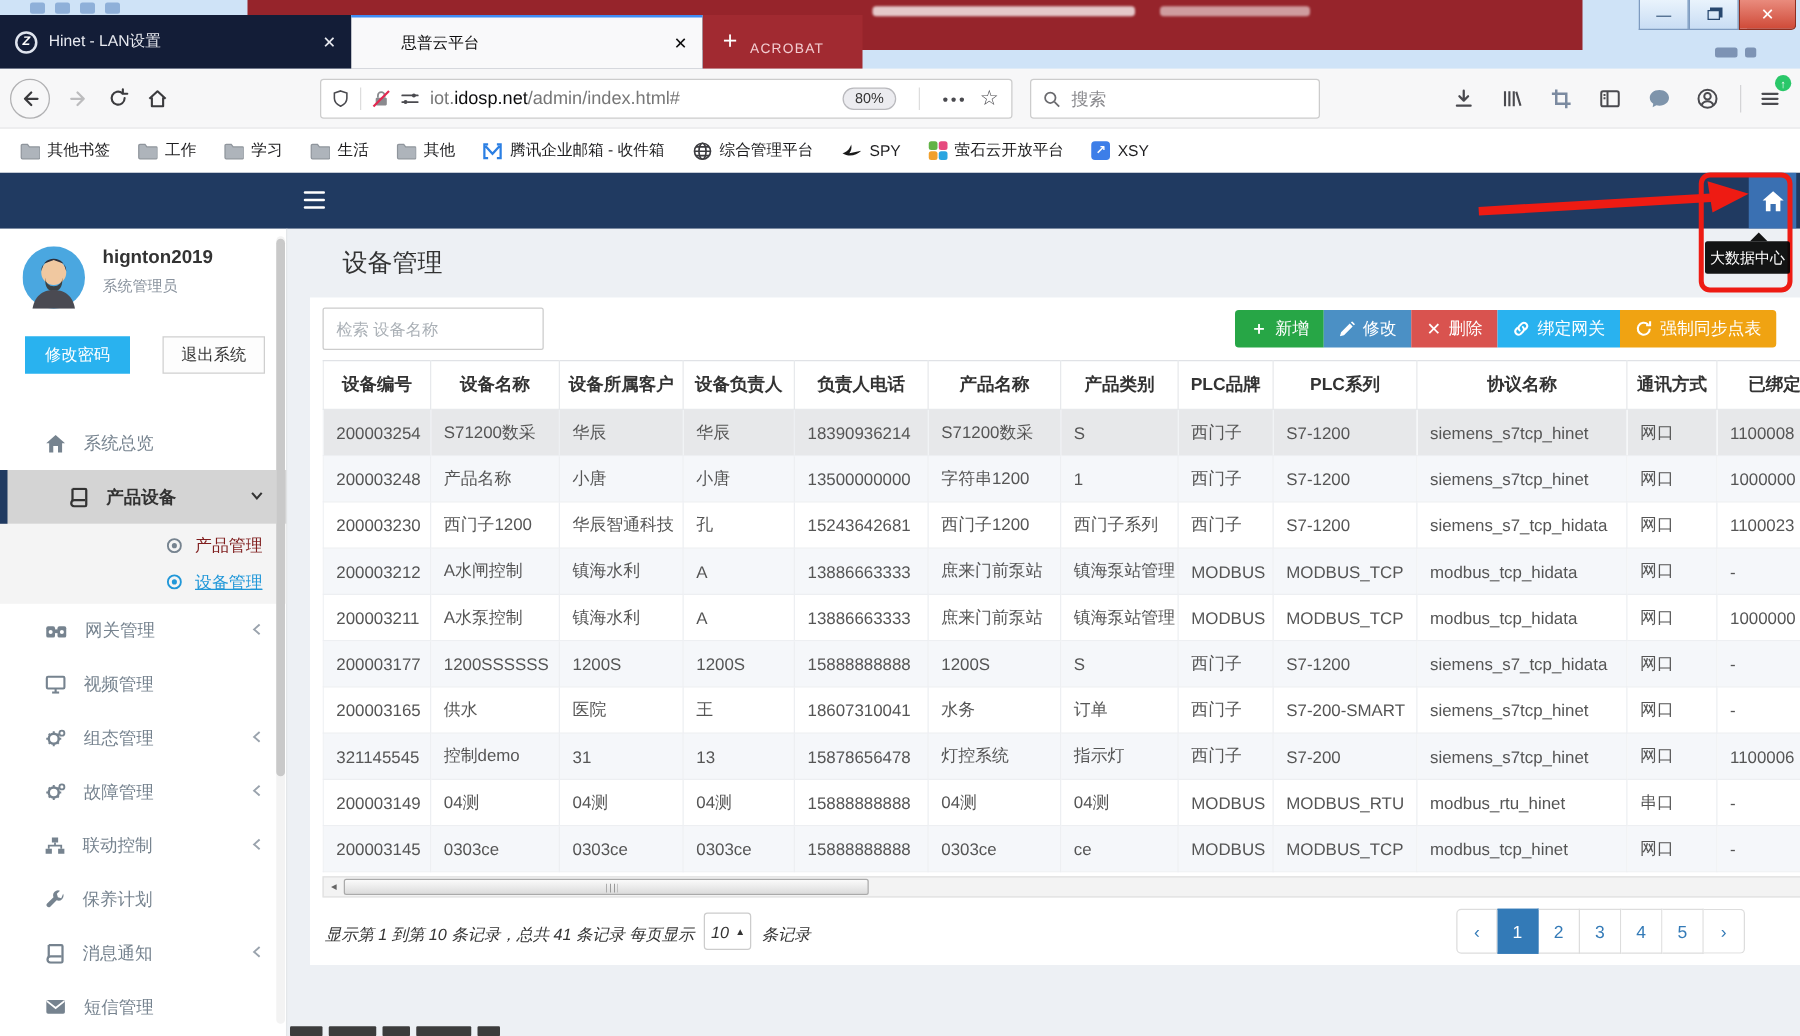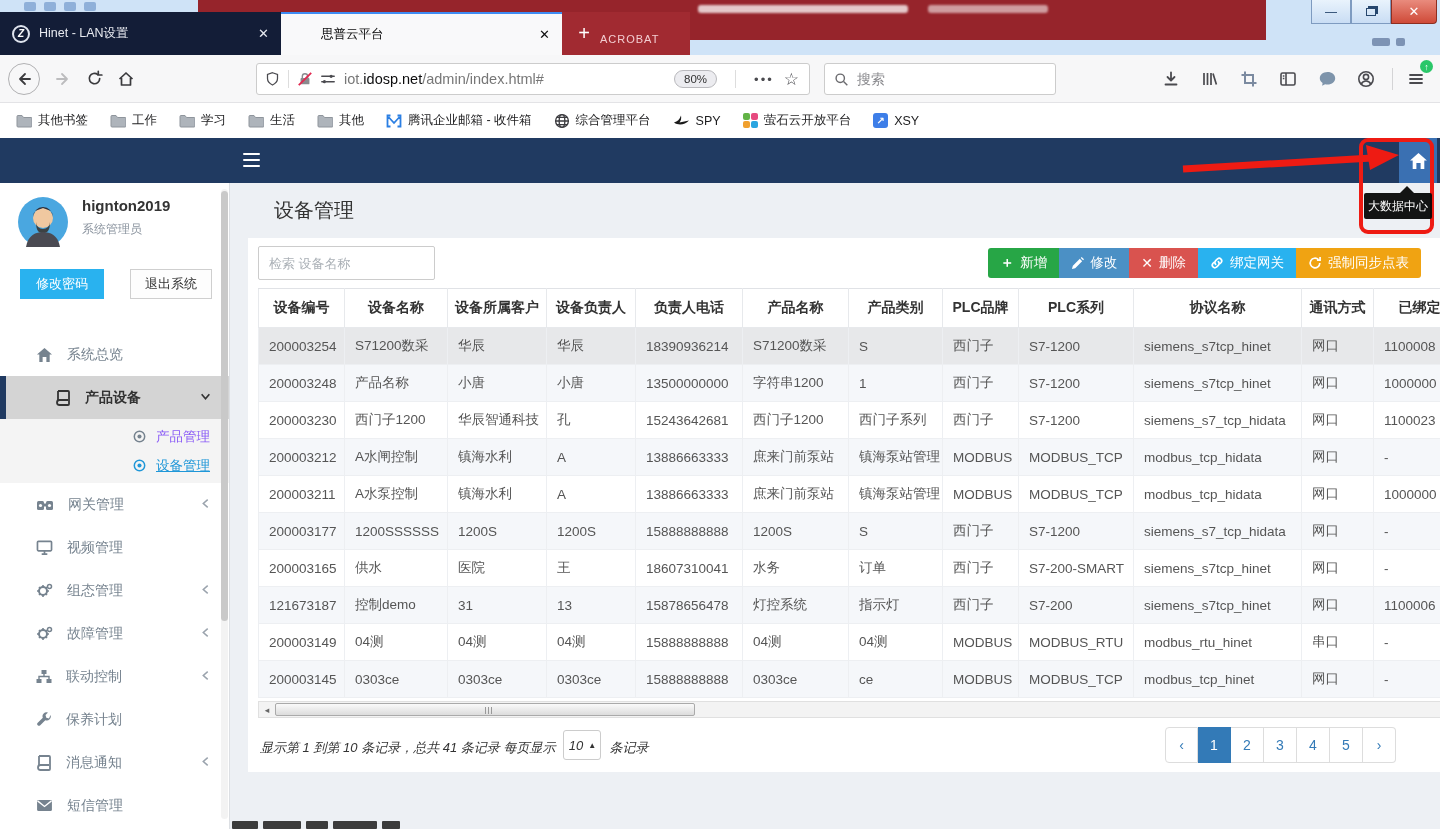--- a/index.html
+++ b/index.html
@@ -82,21 +82,21 @@
   .user-actions{display:flex;padding:22px 0 0 20px;gap:26px;}
   .btn-pass{width:84px;height:30px;background:#29b2ef;color:#fff;border:none;font-size:13px;cursor:pointer;}
   .btn-logout{width:82px;height:30px;background:#fdfdfd;color:#333;border:1px solid #cfcfcf;font-size:13px;cursor:pointer;}
 
   .menu{margin-top:34px;}
   .m-item{height:43px;display:flex;align-items:center;padding-left:36px;position:relative;color:#76838f;font-size:14px;cursor:pointer;}
   .m-item .lbl{margin-left:14px;}
   .m-item .chev{position:absolute;right:18px;top:15px;}
   .m-item.active{background:#d4d4d4;border-left:6px solid #203a61;padding-left:49px;color:#333;font-weight:bold;}
   .submenu{background:#f4f4f4;padding:3px 0;}
-  .s-item{height:29px;display:flex;align-items:center;padding-left:133px;color:#8b5cf6;font-size:13.5px;cursor:pointer;}
+  .s-item{height:29px;display:flex;align-items:center;padding-left:133px;color:#7f1d1d;font-size:13.5px;cursor:pointer;}
   .s-item .lbl{margin-left:10px;}
   .s-item.active{color:#2097d8;}
   .s-item.active .lbl{text-decoration:underline;}
 
   .main{flex:1;position:relative;background:#edf0f4;}
   .page-title{position:absolute;left:44px;top:14px;font-size:20px;color:#333;}
   .panel{position:absolute;left:18px;top:55px;width:1210px;height:534px;background:#fff;padding:8px 10px;}
   .panel-toolbar{display:flex;align-items:center;height:34px;}
   .dev-search{width:177px;height:34px;border:1px solid #ccc;border-radius:2px;padding:0 10px;font-size:13px;color:#333;outline:none;}
   .dev-search::placeholder{color:#aab0b6;}
@@ -672,21 +672,21 @@
                   <td>18607310041</td>
                   <td>水务</td>
                   <td>订单</td>
                   <td>西门子</td>
                   <td>S7-200-SMART</td>
                   <td>siemens_s7tcp_hinet</td>
                   <td>网口</td>
                   <td>-</td>
                 </tr>
                 <tr>
-                  <td>121673187</td>
+                  <td>321145545</td>
                   <td>控制demo</td>
                   <td>31</td>
                   <td>13</td>
                   <td>15878656478</td>
                   <td>灯控系统</td>
                   <td>指示灯</td>
                   <td>西门子</td>
                   <td>S7-200</td>
                   <td>siemens_s7tcp_hinet</td>
                   <td>网口</td>

